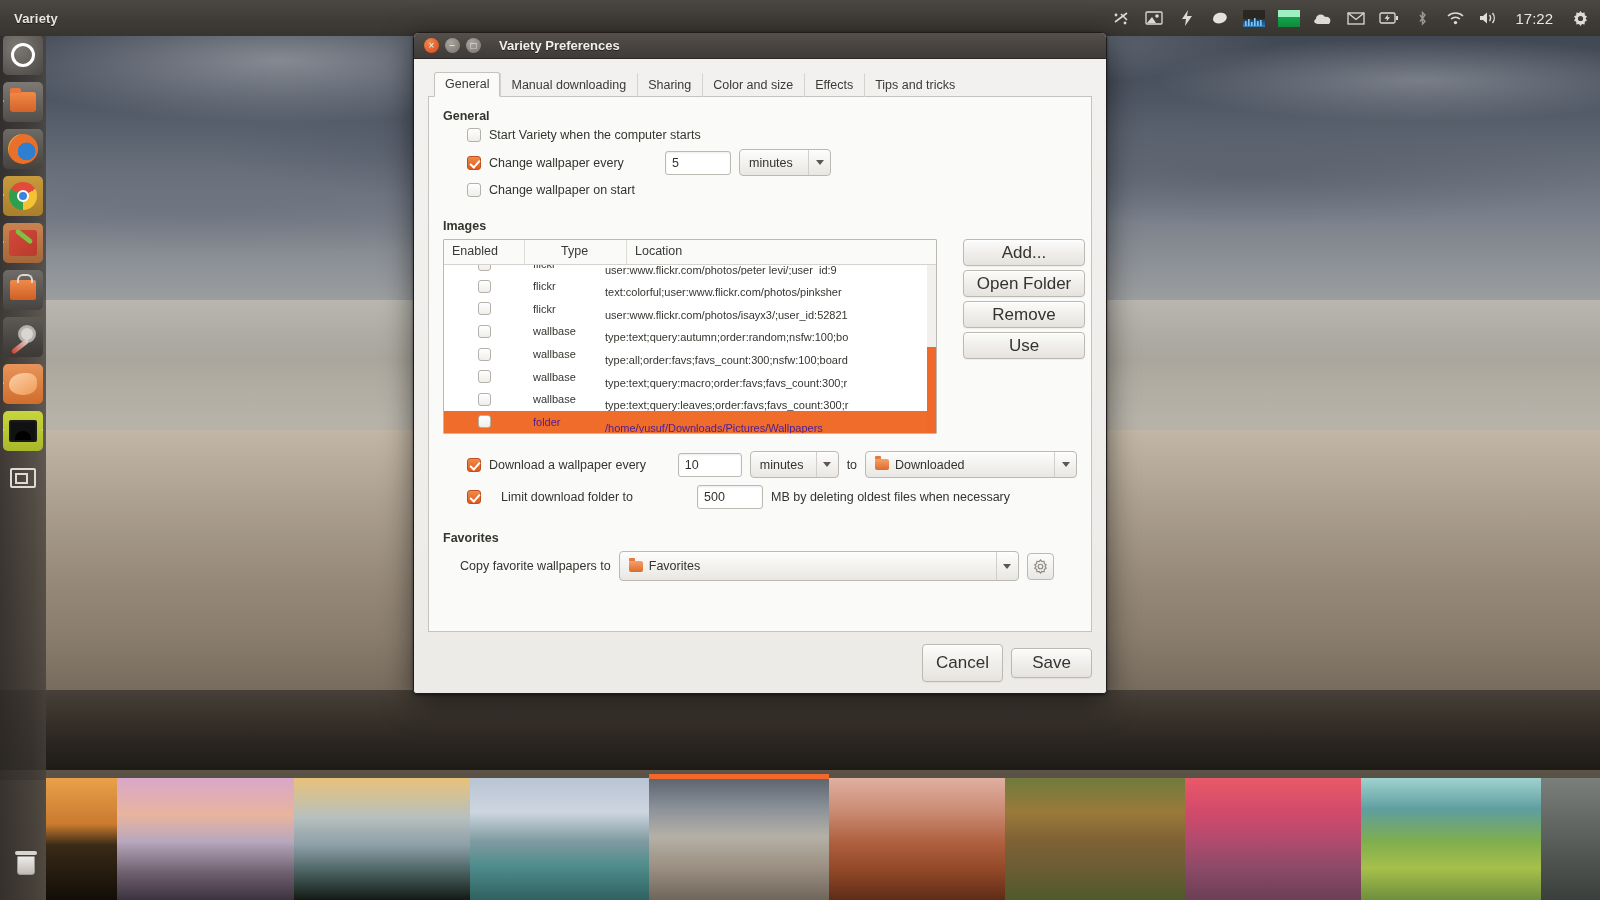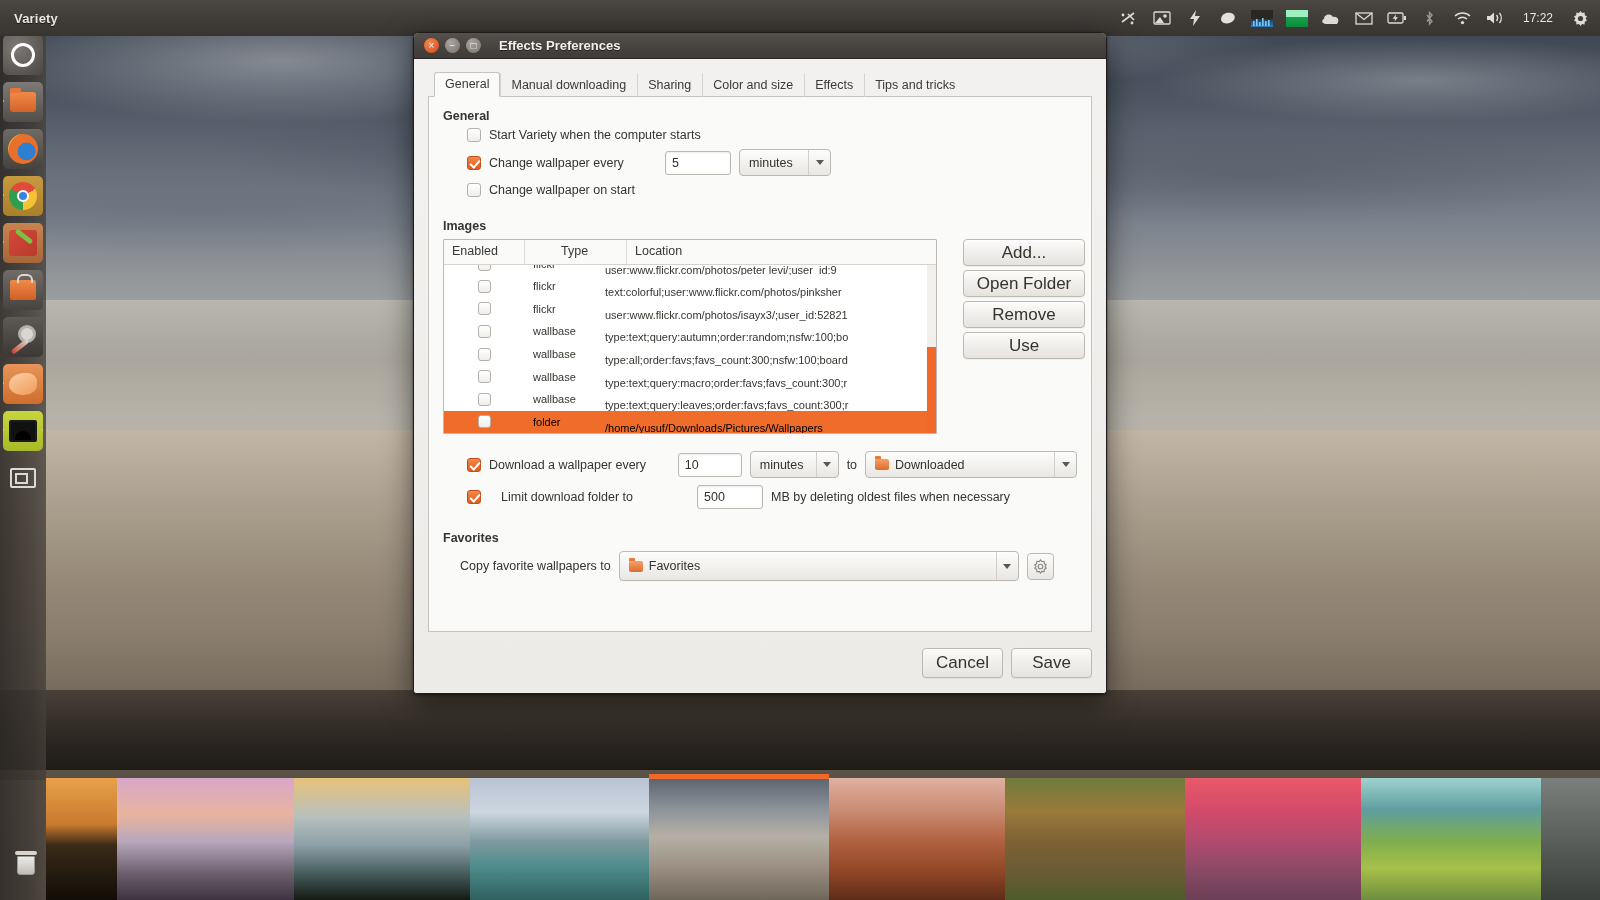--- a/index.html
+++ b/index.html
@@ -48,21 +48,21 @@
     position:absolute; left:0; top:0; width:1600px; height:36px;
     background: linear-gradient(180deg, #4b4743 0%, #403c38 50%, #383430 100%);
     color:#e8e6e3; font-size:13px; z-index:60;
     display:flex; align-items:center;
   }
   #panel-app-title { margin-left:14px; font-weight:bold; font-size:13px; letter-spacing:.2px;
     text-shadow:0 1px 0 rgba(0,0,0,.6); }
   #tray { margin-left:auto; display:flex; align-items:center; gap:13px; padding-right:10px; }
   .tray-ic { width:20px; height:18px; display:flex; align-items:center; justify-content:center;
     color:#dedbd6; font-size:14px; line-height:1; }
-  #clock { font-size:12px; color:#e9e6e2; padding:0 4px; }
+  #clock { font-size:15px; color:#e9e6e2; padding:0 4px; }
   .sq-ind { width:22px; height:17px; }
 
   
   #launcher {
     position:absolute; left:0; top:27px; width:46px; height:873px; z-index:55;
     background: linear-gradient(90deg, rgba(45,41,38,.88), rgba(58,53,48,.80) 70%, rgba(70,64,58,.78));
     padding-top:5px;
   }
   .lnch { width:40px; height:40px; margin:3px 3px 7px 3px; border-radius:5px;
     position:relative; display:flex; align-items:center; justify-content:center;
@@ -210,21 +210,21 @@
   #tablewrap { border:1px solid #bcb8b2; background:#fff; width:494px; height:195px;
     overflow:hidden; position:relative; border-radius:1px; }
   #thead { display:flex; height:25px; background:#fafaf9; border-bottom:1px solid #d6d3ce;
     font-size:12.5px; color:#3a3834; }
   #thead div { padding:4px 0 0 8px; border-right:1px solid #e0ddd8; }
   .col-en { width:81px; }
   .col-ty { width:74px;margin-left:28px; }
   .col-lo { flex:1; border-right:none !important; }
   .trow { display:flex; height:22.6px; align-items:center; font-size:11px; color:#36342f;
     white-space:nowrap; }
-  .trow.sel { background:#ef6c2b; color:#000000; }
+  .trow.sel { background:#ef6c2b; color:#4c1d95; }
   .trow .c-en { width:81px; display:flex; justify-content:center; }
   .trow .c-ty { width:74px; padding-left:8px; }
   .trow .c-lo { flex:1; padding-left:6px; overflow:hidden;margin-top:12px; }
   .trow .cb { width:13px; height:13px; }
   .clip-top { position:absolute; left:0; top:25px; width:100%; height:10px; overflow:hidden; }
   #vscroll { position:absolute; right:0; top:25px; width:9px; height:170px; background:#f2f0ed; }
   #vthumb { position:absolute; right:0; bottom:0; width:9px; height:88px; background:#f0682a;
     border-radius:0; }
 
   #btncol { position:absolute; left:520px; top:0; width:122px; display:flex; flex-direction:column; gap:4px; }
@@ -389,21 +389,21 @@
   <div class="thumb" style="width:180px;background:linear-gradient(180deg,#9fd2cf 0%,#5f9e9e 26%,#7fae4e 52%,#a6c04a 74%,#6e8e3e 100%);"></div>
   <div class="thumb" style="width:59px;background:linear-gradient(180deg,#7b7f7c 0%,#5b5f5c 50%,#3b3f3c 100%);"></div>
 </div>
 
 <div id="dialog">
 
   <div id="titlebar">
     <div class="wbtn" id="wbtn-close">×</div>
     <div class="wbtn" id="wbtn-min">−</div>
     <div class="wbtn" id="wbtn-max">□</div>
-    <div id="wintitle">Effects Preferences</div>
+    <div id="wintitle">Variety Preferences</div>
   </div>
 
   <div id="dlgbody">
 
     <div id="tabbar">
       <div class="tab active">General</div>
       <div class="tab">Manual downloading</div>
       <div class="tab">Sharing</div>
       <div class="tab">Color and size</div>
       <div class="tab">Effects</div>
@@ -562,17 +562,17 @@
         <div class="gearbtn">
           <svg width="15" height="15" viewBox="0 0 17 17">
               <path d="M8.5 1 L10 3 L12.6 2.6 L12.8 5.2 L15 6.6 L13.6 8.5 L15 10.4 L12.8 11.8 L12.6 14.4 L10 14 L8.5 16 L7 14 L4.4 14.4 L4.2 11.8 L2 10.4 L3.4 8.5 L2 6.6 L4.2 5.2 L4.4 2.6 L7 3 Z" fill="none" stroke="#8d8983" stroke-width="1.3"></path>
               <circle cx="8.5" cy="8.5" r="2.6" fill="none" stroke="#8d8983" stroke-width="1.3"></circle>
             </svg>
         </div>
       </div>
     </div>
 
     <div id="footer">
-      <div class="btn" style="width:81px; height:30px;">Cancel</div>
+      <div class="btn" style="width:81px; height:38px;">Cancel</div>
       <div class="btn" style="width:81px; height:30px;">Save</div>
     </div>
   </div>
 </div>
 
 </body></html>

